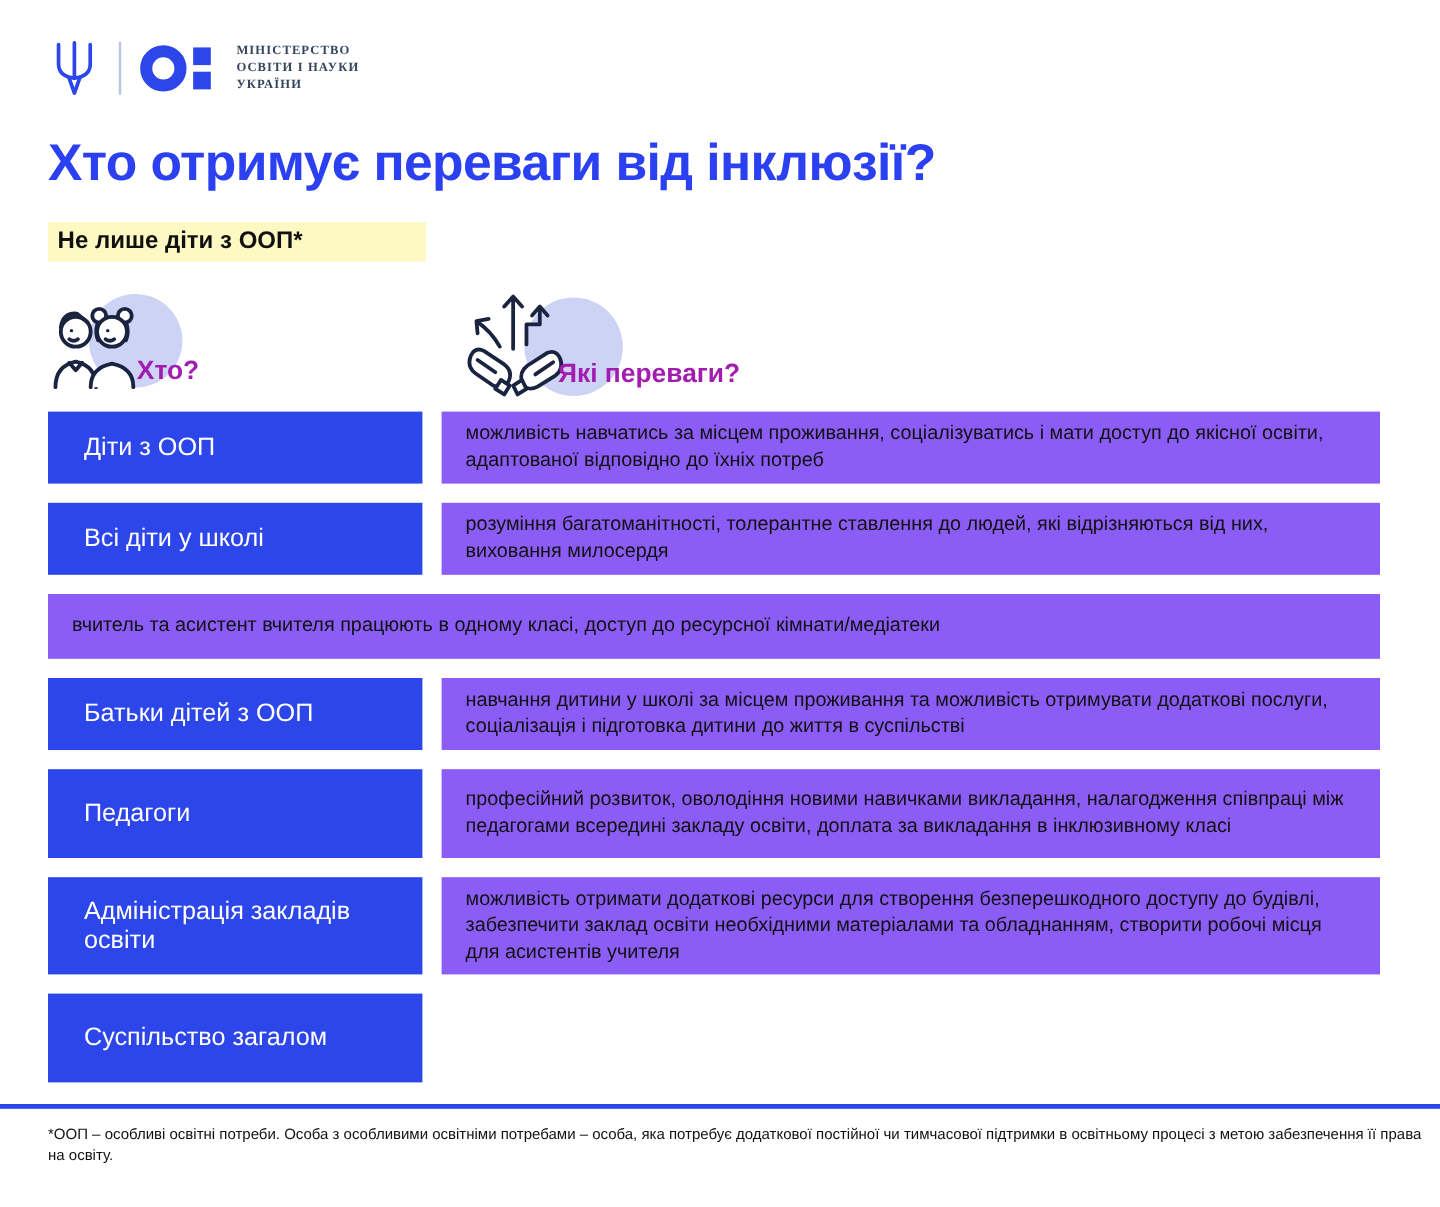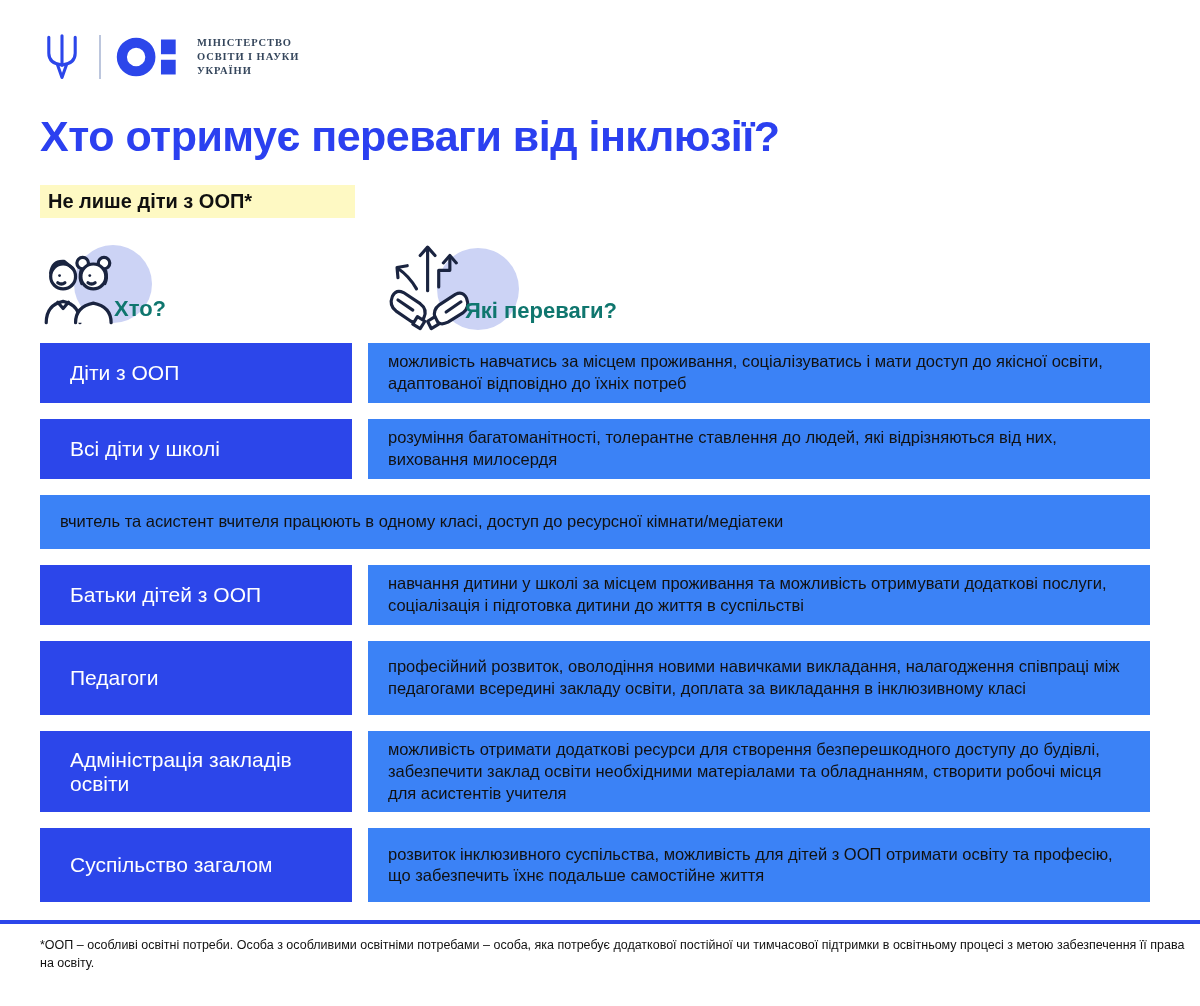--- a/index.html
+++ b/index.html
@@ -20,35 +20,35 @@
   .title { position:absolute; left:40px; top:112px; font-size:43px; font-weight:800;
     color:#2b40f0; letter-spacing:-0.5px; }
   .badge { position:absolute; left:40px; top:185px; width:315px; height:33px;
     background:#fef9c3; color:#101010; font-size:20px; font-weight:bold;
     display:flex; align-items:center; padding-left:8px; }
 
   
   .col-head { position:absolute; height:90px; }
   .col-head .circle { position:absolute; border-radius:50%; background:#ccd3f5; }
   .col-head .icon-svg { position:absolute; }
-  .col-head .label { position:absolute; font-size:22px; font-weight:bold; color:#0f766e; white-space:nowrap; }
+  .col-head .label { position:absolute; font-size:22px; font-weight:bold; color:#a21caf; white-space:nowrap; }
   .head-who { left:40px; top:243px; width:280px; }
   .head-who .circle { left:34px; top:2px; width:78px; height:78px; }
   .head-who .label { left:74px; top:53px; }
   .head-benefits { left:385px; top:240px; width:380px; }
   .head-benefits .circle { left:52px; top:8px; width:82px; height:82px; }
   .head-benefits .label { left:80px; top:58px; }
 
   
   .rows { position:absolute; left:40px; top:343px; width:1110px;
     display:flex; flex-direction:column; gap:16px; }
   .row { display:flex; gap:16px; align-items:stretch; }
   .row .who { flex:0 0 312px; background:#2c46ea; color:#ffffff;
     display:flex; align-items:center; padding-left:30px; font-size:21px; min-height:54px; }
-  .row .benefit { flex:1; background:#3b82f6; color:#111111;
+  .row .benefit { flex:1; background:#8b5cf6; color:#111111;
     display:flex; align-items:center; padding:8px 20px; font-size:16.5px; line-height:1.33; min-height:54px; }
   .row.row-tall .who, .row.row-tall .benefit { min-height:74px; }
 
   
   .footer-line { position:absolute; left:0; top:920px; width:1200px; height:4px; background:#2c46ea; }
   .footnote { position:absolute; left:40px; top:936px; width:1145px;
     font-size:12.5px; line-height:1.45; color:#111111; }
 </style>
 </head>
 <body>
@@ -174,23 +174,20 @@
         </div>
       <div class="benefit">
         <span>можливість отримати додаткові ресурси для створення безперешкодного доступу до будівлі, забезпечити заклад освіти необхідними матеріалами та обладнанням, створити робочі місця для асистентів учителя</span>
         </div>
     </div>
 
     <div class="row row-tall">
       <div class="who">
         <span>Суспільство загалом</span>
         </div>
-      <div class="benefit">
-        <span>розвиток інклюзивного суспільства, можливість для дітей з ООП отримати освіту та професію, що забезпечить їхнє подальше самостійне життя</span>
-        </div>
     </div>
 
   </div>
 
   <div class="footer-line"></div>
   <div class="footnote">*ООП – особливі освітні потреби. Особа з особливими освітніми потребами – особа, яка потребує додаткової постійної чи тимчасової підтримки в освітньому процесі з метою забезпечення її права на освіту.</div>
 
 </div>
 
 </body></html>

